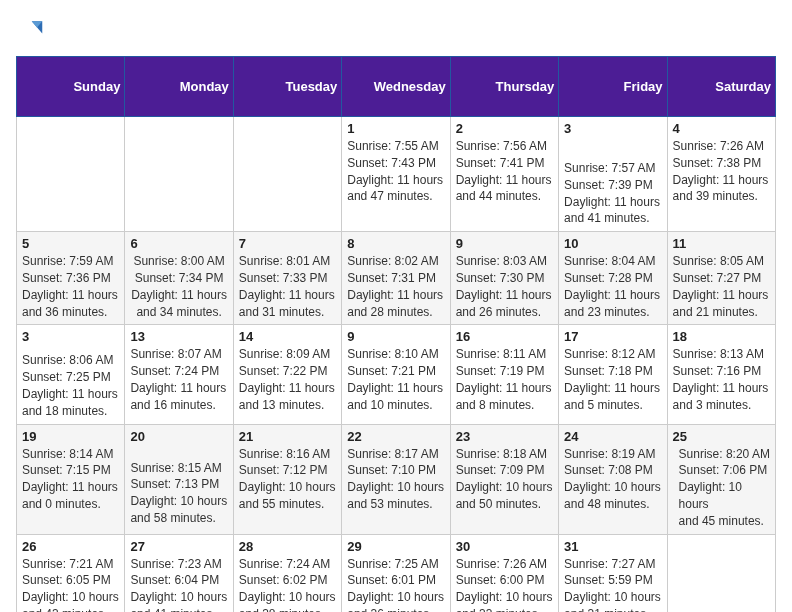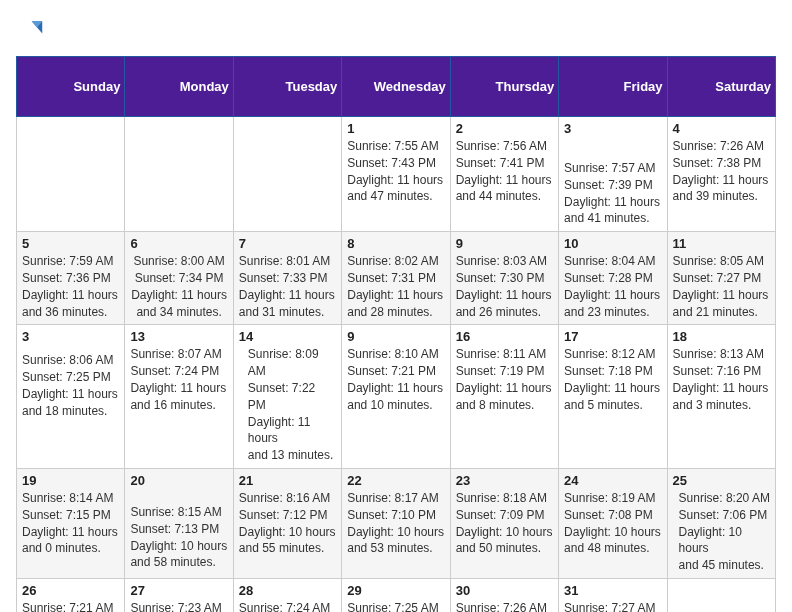--- a/index.html
+++ b/index.html
@@ -212,21 +212,21 @@
         </td>
         <td>
           <div class="day-number">13</div>
           <div class="day-info" style="white-space: pre-line;">Sunrise: 8:07 AM
 Sunset: 7:24 PM
 Daylight: 11 hours
 and 16 minutes.</div>
         </td>
         <td>
           <div class="day-number">14</div>
-          <div class="day-info" style="white-space: pre-line; margin-left: 9px;">Sunrise: 8:09 AM
+          <div class="day-info" style="white-space: pre-line;">Sunrise: 8:09 AM
 Sunset: 7:22 PM
 Daylight: 11 hours
 and 13 minutes.</div>
         </td>
         <td>
           <div class="day-number">9</div>
           <div class="day-info" style="white-space: pre-line;">Sunrise: 8:10 AM
 Sunset: 7:21 PM
 Daylight: 11 hours
 and 10 minutes.</div>

